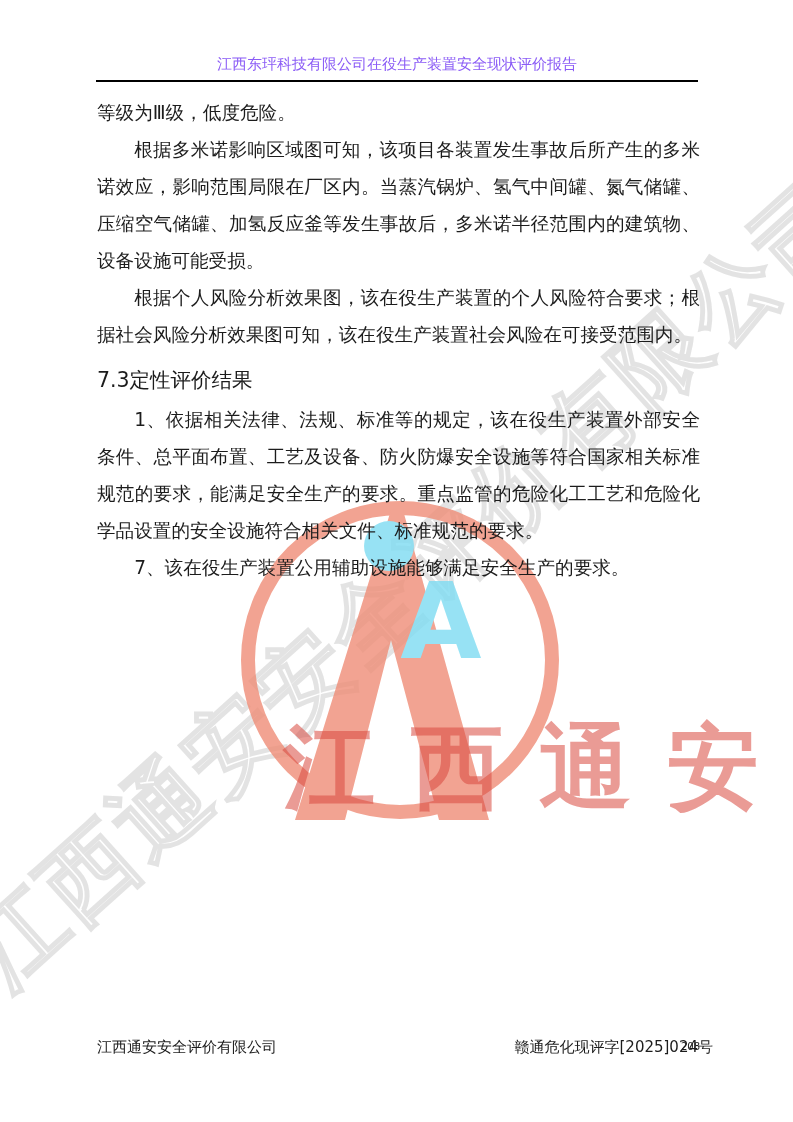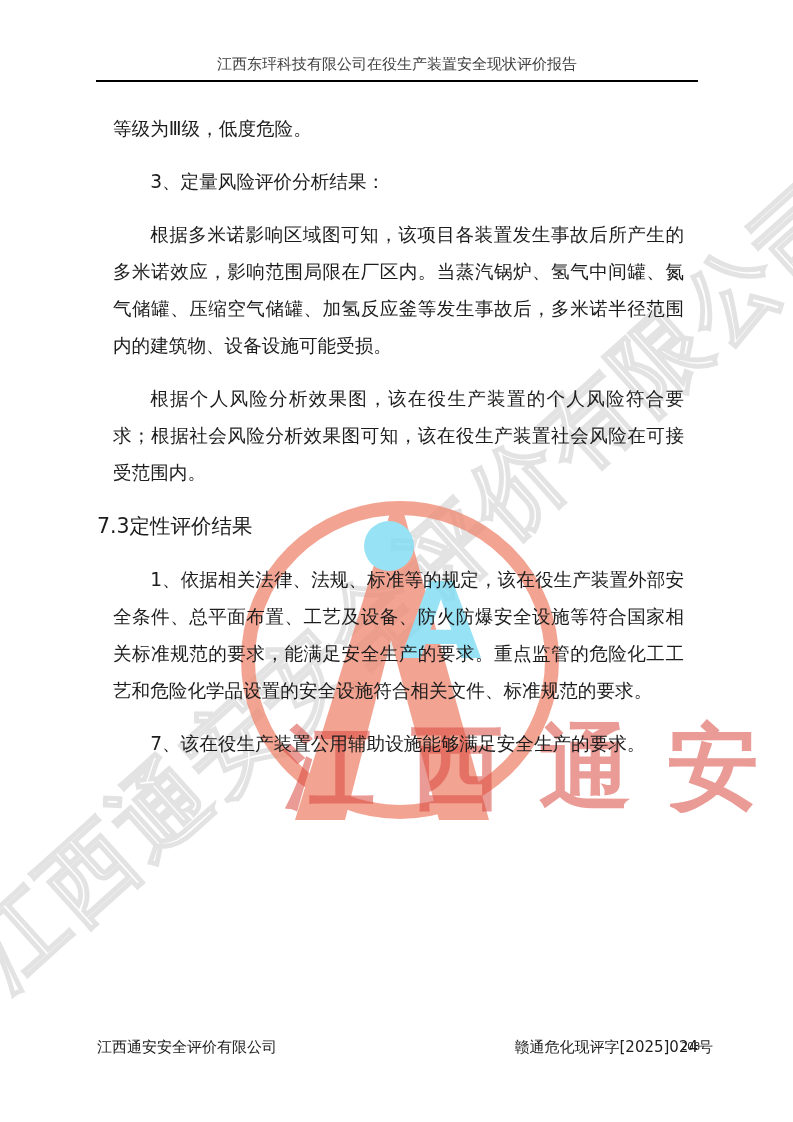--- a/index.html
+++ b/index.html
@@ -28,32 +28,32 @@
   .wm-red {
     position:absolute; left:283px; top:706px;
     font-size:92px; font-weight:bold; letter-spacing:36px; white-space:nowrap;
     opacity:0.55;
   }
 
   
   .doc { position:absolute; inset:0; z-index:2; }
   .header-title {
     position:absolute; top:55px; left:96px; width:602px;
-    text-align:center; font-size:15px; color:#404040;
+    text-align:center; font-size:15px; color:#8b5cf6;
   }
   .header-rule {
     position:absolute; top:80px; left:96px; width:602px;
     height:2px; background:#000;
   }
   .content {
     position:absolute; top:94px; left:97px; width:603px;
     font-size:18.6px; line-height:37px;
     text-align:justify; text-justify:inter-character;
   }
-  .para { margin:16px; }
+  .para { margin:0; }
   .para.indent { text-indent:2em; }
   .section-heading {
     font-size:20.5px; font-weight:normal; line-height:38px;
     margin:8px 0 2px 0; text-align:left;
   }
   .footer-company { position:absolute; top:1038px; left:97px;  font-size:15px; }
   .footer-docnum  { position:absolute; top:1038px; right:80px; font-size:15px; }
   .footer-page    { position:absolute; top:1041px; left:97px; width:603px;
                     text-align:right; font-size:10px; }
 </style>
@@ -74,21 +74,20 @@
 
     <div class="wm-red" style="color:#d94a40;">江西通安</div>
   </div>
 
   <div class="doc">
     <div class="header-title">江西东玶科技有限公司在役生产装置安全现状评价报告</div>
     <div class="header-rule"></div>
 
     <div class="content">
         <p class="para">等级为Ⅲ级，低度危险。</p>
-        <p class="para indent">3、定量风险评价分析结果：</p>
         <p class="para indent">根据多米诺影响区域图可知，该项目各装置发生事故后所产生的多米诺效应，影响范围局限在厂区内。当蒸汽锅炉、氢气中间罐、氮气储罐、压缩空气储罐、加氢反应釜等发生事故后，多米诺半径范围内的建筑物、设备设施可能受损。</p>
         <p class="para indent">根据个人风险分析效果图，该在役生产装置的个人风险符合要求；根据社会风险分析效果图可知，该在役生产装置社会风险在可接受范围内。</p>
         <div class="section-heading">7.3定性评价结果</div>
         <p class="para indent">1、依据相关法律、法规、标准等的规定，该在役生产装置外部安全条件、总平面布置、工艺及设备、防火防爆安全设施等符合国家相关标准规范的要求，能满足安全生产的要求。重点监管的危险化工工艺和危险化学品设置的安全设施符合相关文件、标准规范的要求。</p>
         <p class="para indent">7、该在役生产装置公用辅助设施能够满足安全生产的要求。</p>
       </div>
 
     <div class="footer-company">江西通安安全评价有限公司</div>
     <div class="footer-page">208</div>
     <div class="footer-docnum">赣通危化现评字[2025]024号</div>

